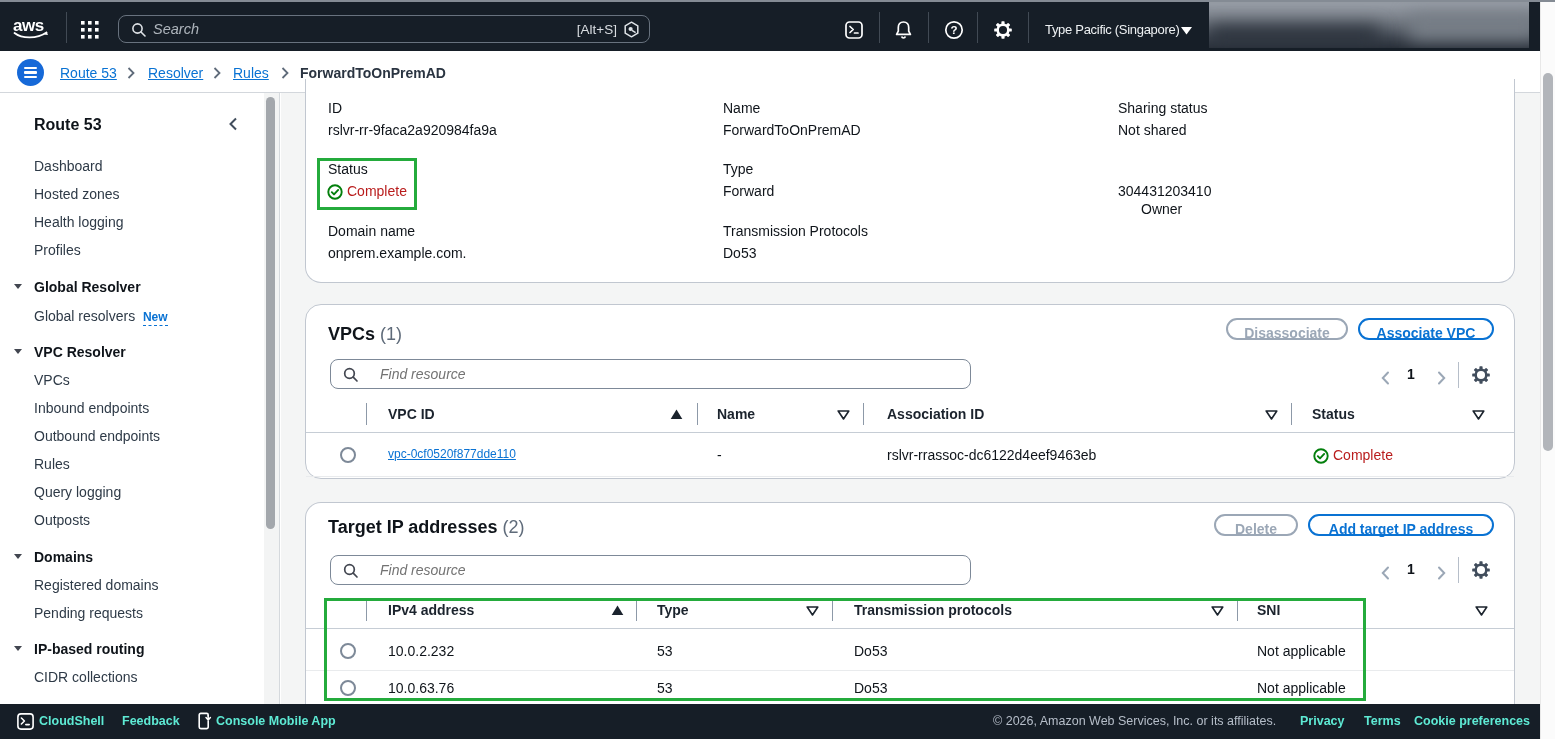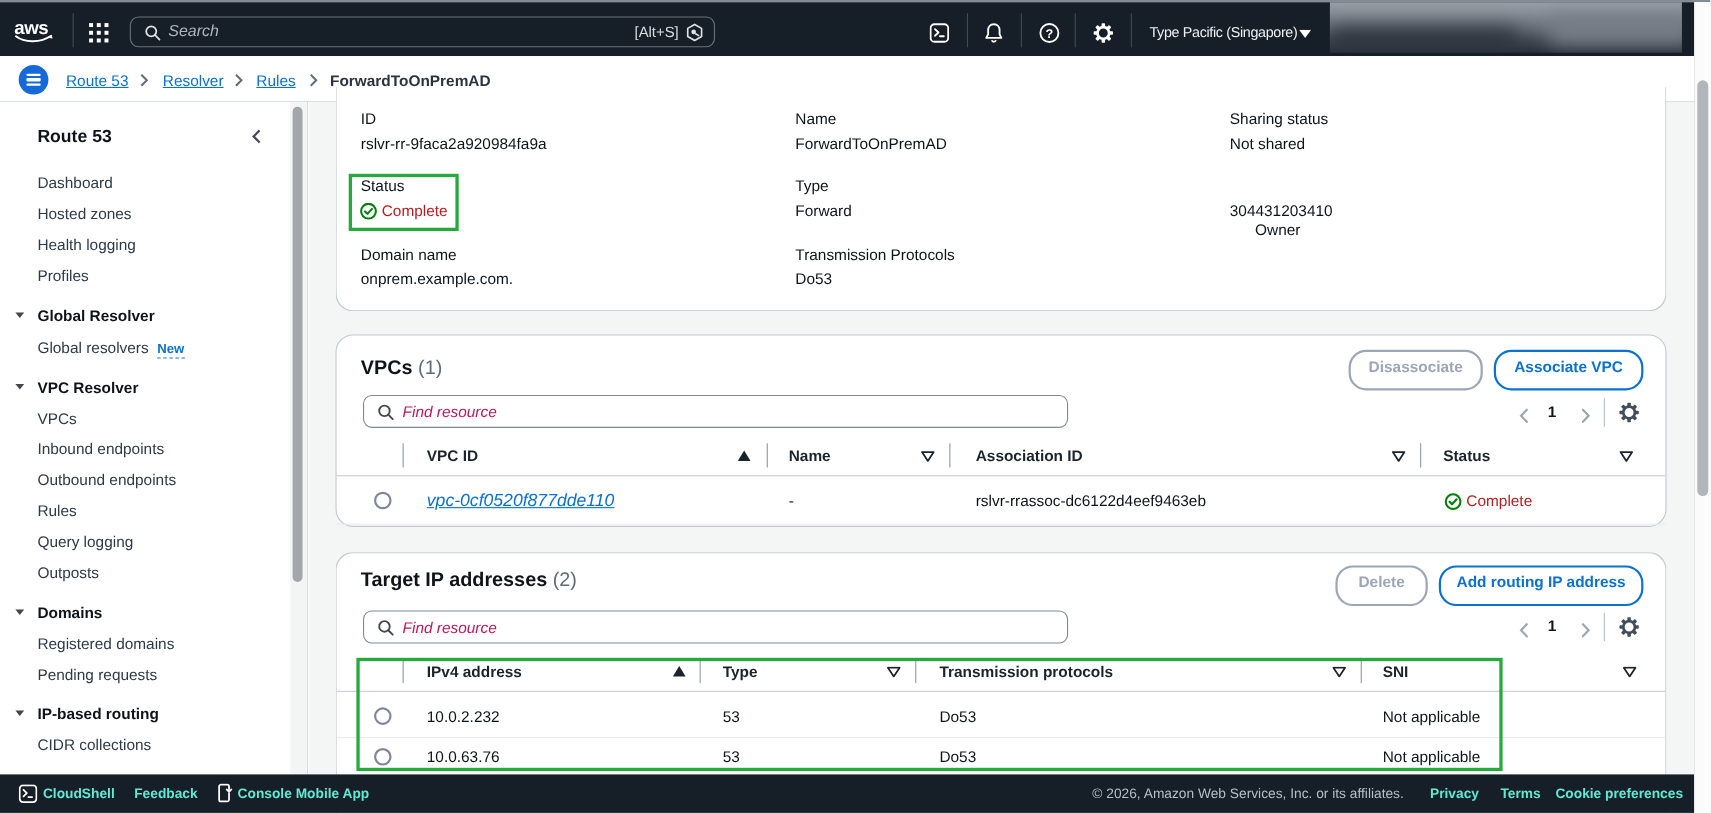--- a/index.html
+++ b/index.html
@@ -44,25 +44,25 @@
   #content { left:281px; top:93px; width:1259px; height:611px; background:#f4f5f5; }
   .card { position:absolute; left:24px; width:1210px; background:#fff; border:1px solid #c1c7d0; border-radius:16px; }
   #card1 { top:-14px; height:204px; border-top:none; border-top-left-radius:0; border-top-right-radius:0; }
   .lbl { position:absolute; font-size:14px; color:#0f141a; }
   .val { position:absolute; font-size:14px; color:#0f141a; }
   .grn-box { position:absolute; border:3px solid #24ab3c; }
   .status-green { color:#b91c1c; font-size:14px; }
 
   .h2 { position:absolute; font-size:18px; font-weight:700; color:#0f141a; }
   .h2 .cnt { font-weight:400; color:#5f6b7a; }
-  .btn { position:absolute; height:37px; border-radius:16px; font-size:14px; font-weight:700; text-align:center; background:#fff; }
+  .btn { position:absolute; height:22px; border-radius:16px; font-size:14px; font-weight:700; text-align:center; background:#fff; }
   .btn-dis { border:2px solid #9ba7b6; color:#9ba7b6; }
   .btn-blue { border:2px solid #0972d3; color:#0972d3; }
   .findbox { position:absolute; left:24px; width:641px; height:30px; border:1px solid #7d8998; border-radius:8px; background:#fff; }
-  .findbox .ph { position:absolute; left:35px; top:6px; font-size:14px; font-style:italic; color:#be185d; }
+  .findbox .ph { position:absolute; left:49px; top:6px; font-size:14px; font-style:italic; color:#737373; }
   .pager { position:absolute; font-size:14px; }
   .pg-num { color:#0f141a; font-weight:700; }
   .vdiv { position:absolute; width:1px; background:#b6bec9; }
   .th { font-weight:700; color:#1b232d; }
   .colsep { position:absolute; width:1px; height:22px; background:#8d99a8; }
   .radio { position:absolute; width:16px; height:16px; border:2px solid #7d8998; border-radius:50%; background:#fff; }
   .rowline { position:absolute; height:1px; background:#c6cdd5; }
   .rowline-light { position:absolute; height:1px; background:#e9ebed; }
   a.tbl-link { color:#0972d3; text-decoration:underline; }
 
@@ -293,35 +293,35 @@
           <path d="M1.2 1 L11.8 1 L6.5 9 Z" fill="none" stroke="#1b232d" stroke-width="1.6" stroke-linejoin="round"></path>
         </svg>
       <div class="colsep" style="left:985px; top:98px;"></div>
       <span class="lbl th abs" style="left:1006px; top:101px;">Status</span>
       <svg class="abs" style="left:1166px; top:105px;" width="13" height="10" viewBox="0 0 13 10">
           <path d="M1.2 1 L11.8 1 L6.5 9 Z" fill="none" stroke="#1b232d" stroke-width="1.6" stroke-linejoin="round"></path>
         </svg>
       <div class="rowline" style="left:0px; top:127px; width:1208px;"></div>
 
       <div class="radio" style="left:34px; top:142px;"></div>
-      <a href="#" class="tbl-link abs" style="left:82px; top:142px; font-size:16px;font-style:italic;">vpc-0cf0520f877dde110</a>
+      <a href="#" class="tbl-link abs" style="left:82px; top:142px; font-size:12px;">vpc-0cf0520f877dde110</a>
       <span class="val" style="left:411px; top:142px;">-</span>
       <span class="val" style="left:581px; top:142px;">rslvr-rrassoc-dc6122d4eef9463eb</span>
       <svg class="abs" style="left:1007px; top:143px;" width="16" height="16" viewBox="0 0 16 16">
         <circle cx="8" cy="8" r="6.7" stroke="#037f0c" stroke-width="1.9" fill="none"></circle>
         <path d="M4.8 8.2 L7 10.4 L11.2 5.9" stroke="#037f0c" stroke-width="1.9" fill="none" stroke-linecap="round" stroke-linejoin="round"></path>
       </svg>
       <span class="status-green abs" style="left:1027px; top:142px;">Complete</span>
       <div class="rowline-light" style="left:0px; top:171px; width:1208px;"></div>
     </div>
 
     <div class="card" id="card3" style="top:409px; height:240px; border-bottom:none; border-bottom-left-radius:0; border-bottom-right-radius:0;">
       <span class="h2" style="left:22px; top:14px;">Target IP addresses <span class="cnt">(2)</span></span>
       <div class="btn btn-dis" style="left:908px; top:11px; width:84px; line-height:27px;">Delete</div>
-      <div class="btn btn-blue" style="left:1002px; top:11px; width:186px; line-height:27px;">Add routing IP address</div>
+      <div class="btn btn-blue" style="left:1002px; top:11px; width:186px; line-height:27px;">Add target IP address</div>
       <div class="findbox" style="top:52px;">
         <svg class="abs" style="left:12px; top:7px;" width="16" height="16" viewBox="0 0 16 16">
           <circle cx="6.5" cy="6.5" r="4.8" stroke="#424650" stroke-width="1.7" fill="none"></circle>
           <line x1="10.2" y1="10.2" x2="14" y2="14" stroke="#424650" stroke-width="1.7" stroke-linecap="round"></line>
         </svg>
         <span class="ph">Find resource</span>
       </div>
       <svg class="abs" style="left:1074px; top:63px;" width="10" height="14" viewBox="0 0 10 14">
           <path d="M8 1.5 L2.8 7 L8 12.5" stroke="#9ba7b6" stroke-width="2" fill="none" stroke-linecap="round"></path>
         </svg>

